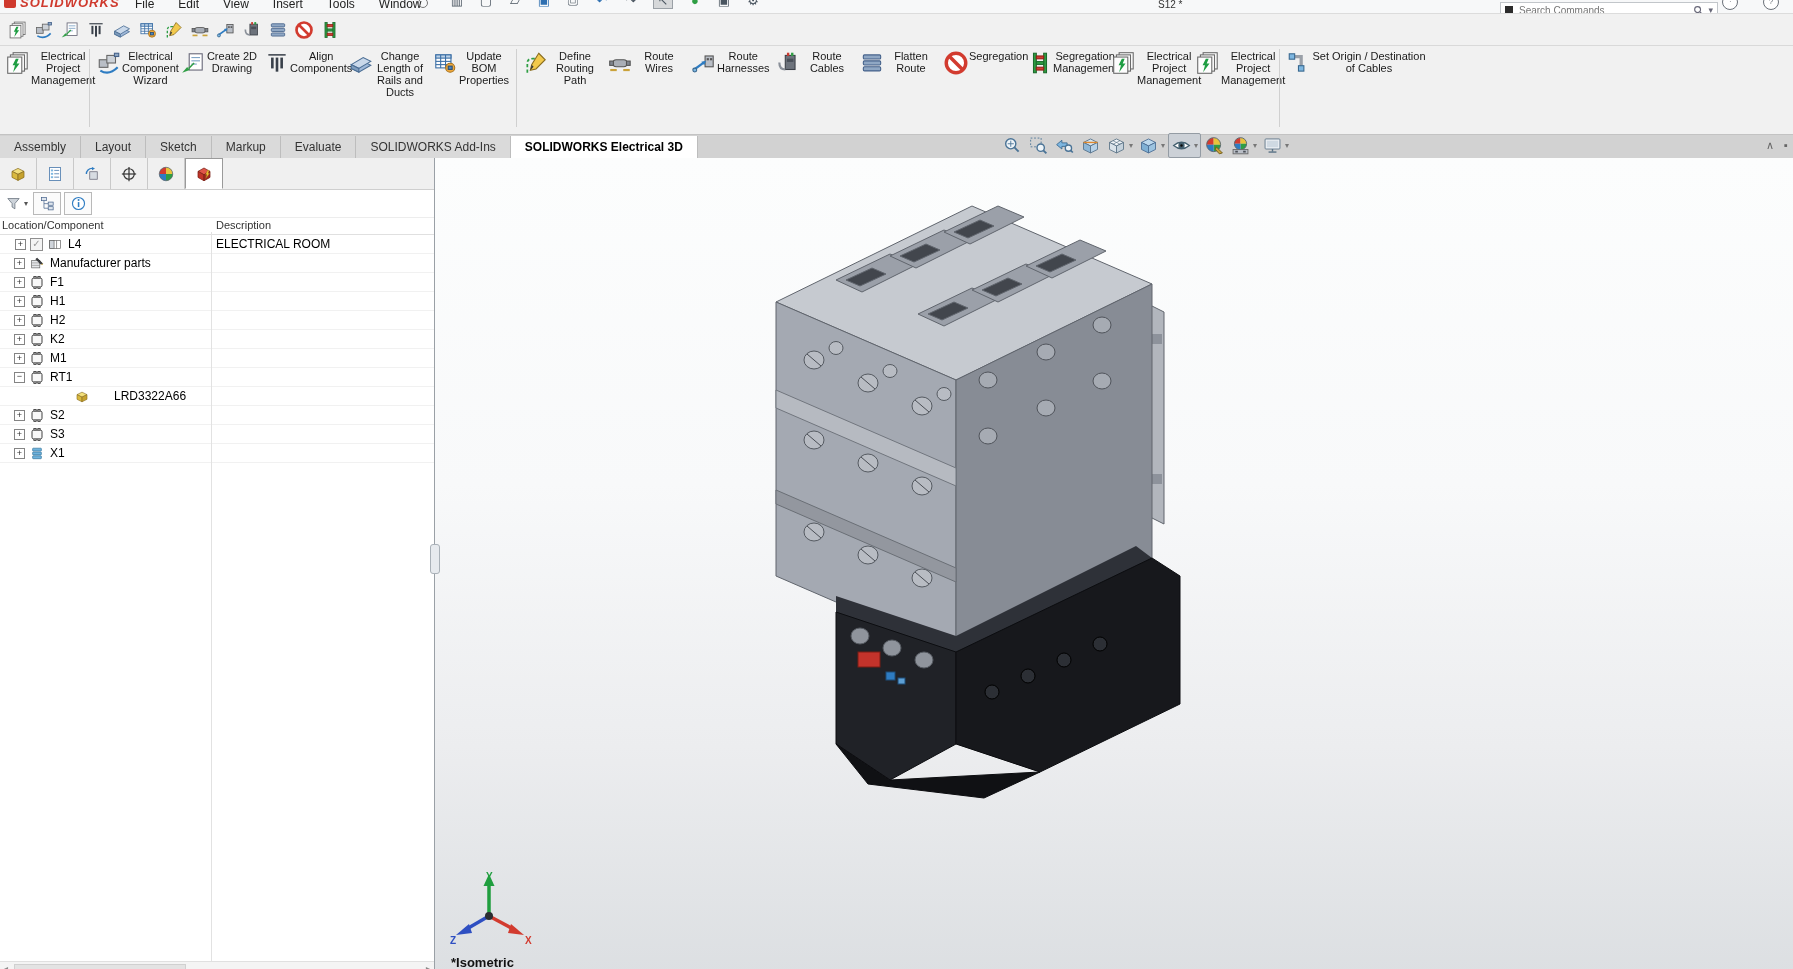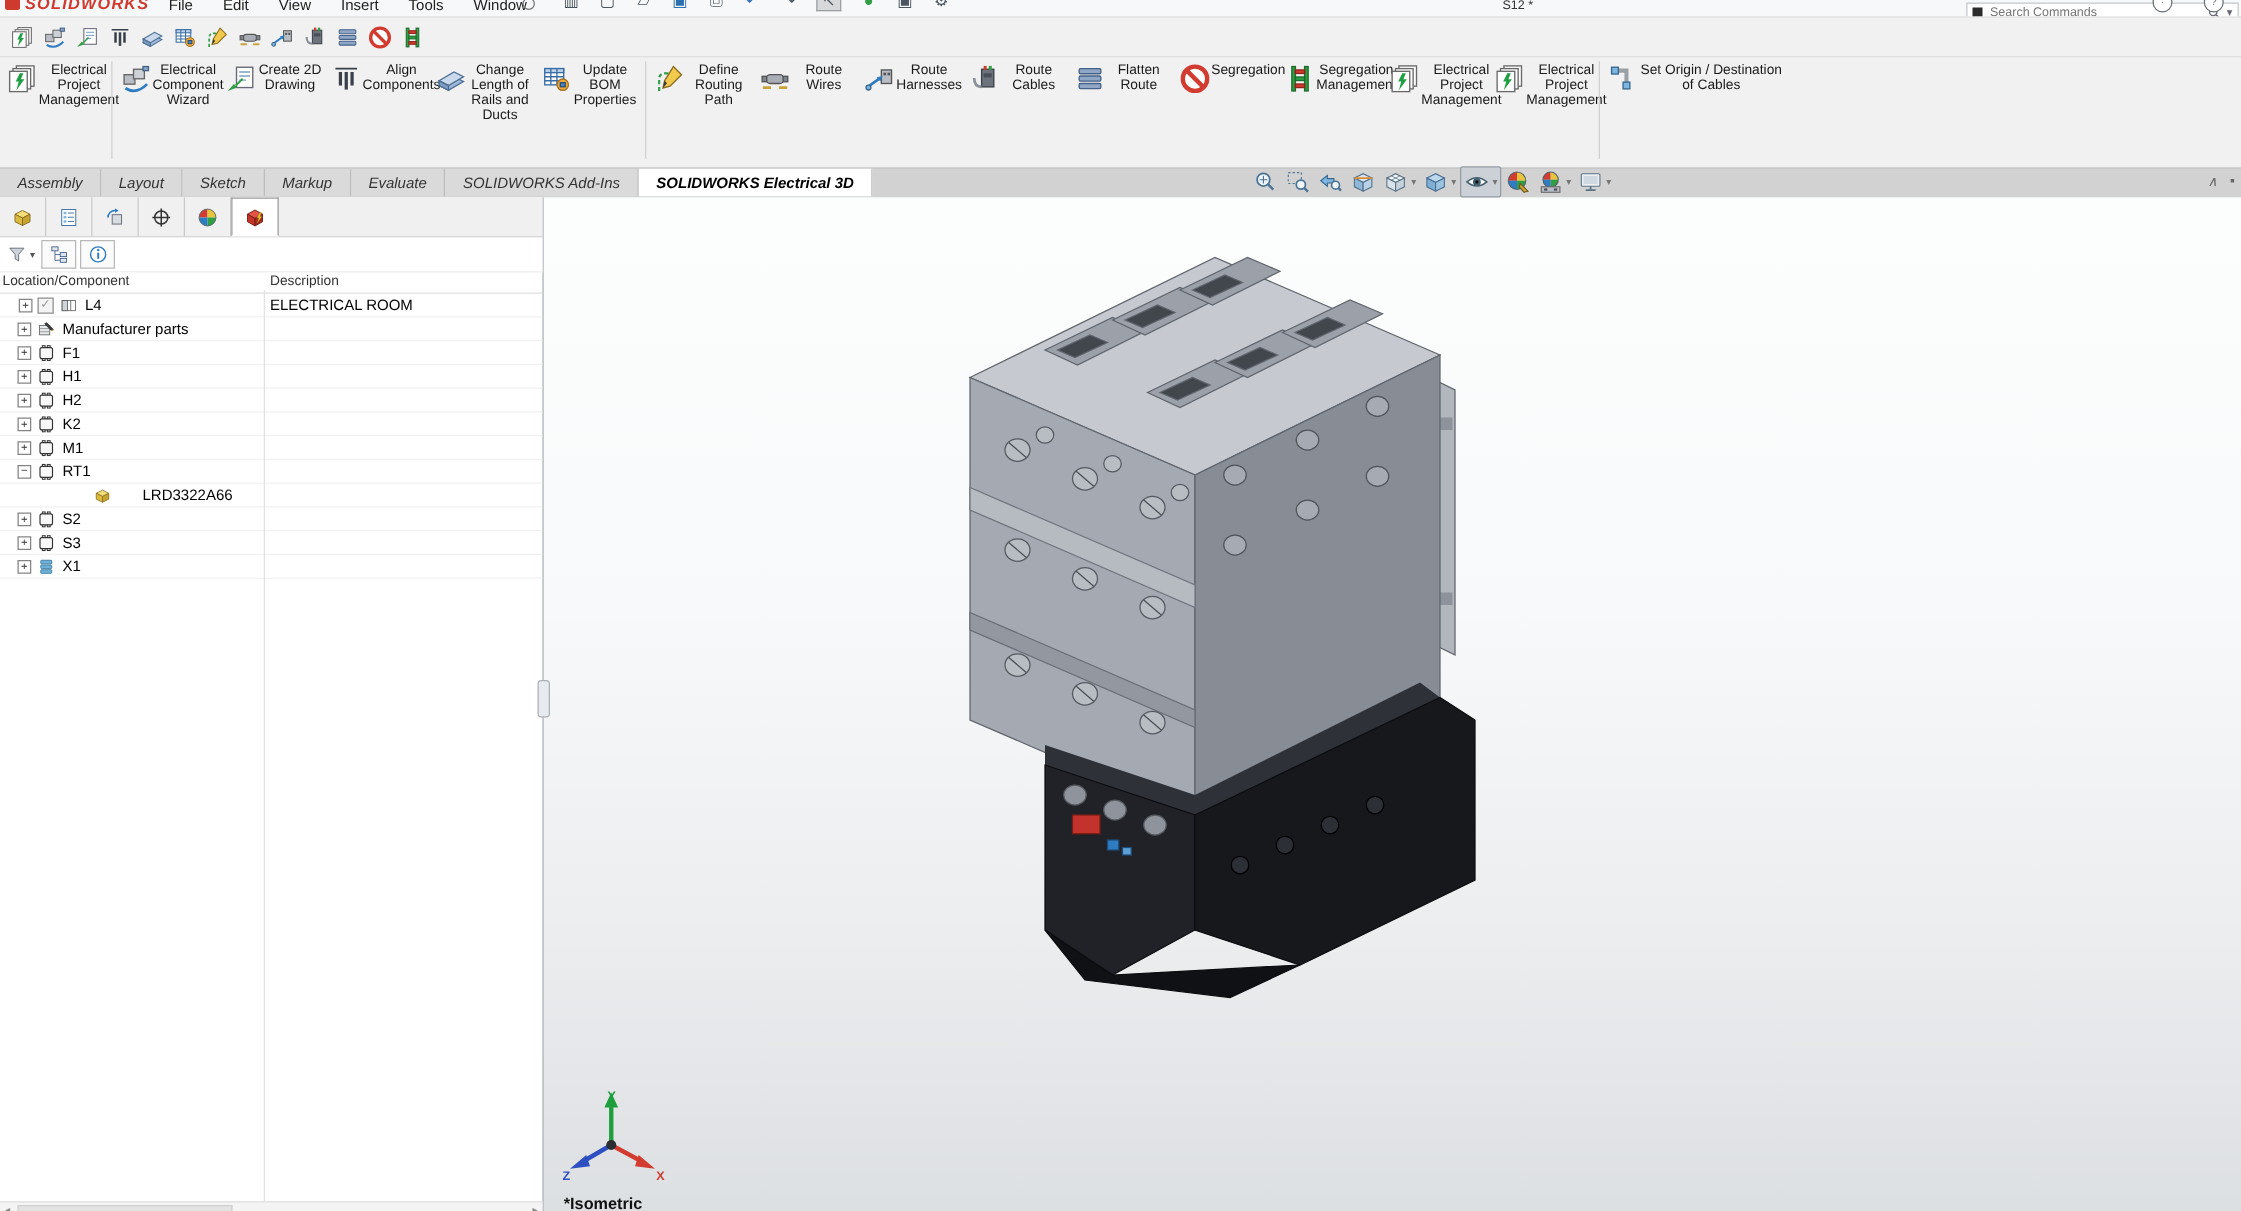--- a/index.html
+++ b/index.html
@@ -11,22 +11,22 @@
   .logo-mark{position:absolute;left:4px;top:-4px;width:12px;height:12px;background:#cf3a2e;border-radius:2px;}
   .logo-text{position:absolute;left:20px;top:-5px;font-size:13px;font-weight:bold;font-style:italic;
              letter-spacing:1px;color:#cf3a2e;}
   .menus{position:absolute;left:135px;top:-3px;display:flex;gap:24px;font-size:12px;color:#222;}
   .menus span{cursor:default;}
   .pin-icon{position:absolute;left:418px;top:-2px;width:8px;height:8px;border:1px solid #777;border-radius:50%;}
   .qa-row{position:absolute;left:450px;top:-7px;display:flex;gap:15px;font-size:13px;color:#4a5560;align-items:flex-start;}
   .qa-ico{display:inline-block;min-width:14px;text-align:center;}
   .qa-ico.pressed{background:#d6d8da;border:1px solid #9aa0a6;border-top:none;padding:0 2px;}
   .qa-ico.blue{color:#2e6fb0;} .qa-ico.green{color:#2f9e44;}
-  .doc-title{position:absolute;left:1202px;top:-1px;font-size:10px;color:#333;}
-  .search-box{position:absolute;left:1573px;top:2px;width:208px;height:14px;border:1px solid #c2c6ca;
+  .doc-title{position:absolute;left:1158px;top:-1px;font-size:10px;color:#333;}
+  .search-box{position:absolute;left:1500px;top:2px;width:208px;height:14px;border:1px solid #c2c6ca;
               background:#fff;display:flex;align-items:center;gap:4px;padding:0 4px;overflow:hidden;}
   .search-logo{width:8px;height:8px;background:#2b2b2b;flex:0 0 auto;}
   .search-box input{border:none;outline:none;flex:1;font-size:10px;color:#666;background:transparent;
                     font-family:"Liberation Sans",sans-serif;}
   .search-mag{font-size:9px;color:#667;}
   .tb-circle{position:absolute;top:-6px;width:14px;height:14px;border:1.5px solid #6a7078;border-radius:50%;
              font-size:8px;text-align:center;line-height:13px;color:#6a7078;background:#fff;}
 
   
   .smallbar{height:31px;background:#f1f1f1;border-top:1px solid #dcdcdc;border-bottom:1px solid #d9d9d9;
@@ -38,21 +38,21 @@
   .cmdmgr{height:85px;background:#f1f1f1;display:flex;align-items:flex-start;padding:3px 0 0 2px;}
   .cm-btn{display:flex;flex-direction:row;min-width:42px;max-width:78px;
           padding:1px 3px 0 3px;cursor:default;}
   .cm-btn svg{width:26px;height:26px;margin-bottom:2px;flex:0 0 auto;}
   .cm-label{font-size:11px;line-height:12px;text-align:center;color:#1a1a1a;max-width:70px;}
   .cm-btn.wide{max-width:140px;}
   .cm-btn.wide .cm-label{max-width:128px;}
   .cm-btn.sep{min-width:1px;width:1px;max-width:1px;padding:0;height:78px;background:#d0d0d0;margin:0 3px;}
 
   
-  .tabrow{height:23px;background:#d2d2d2;border-top:1px solid #c3c3c3;display:flex;align-items:flex-start;position:relative;font-style:italic;}
+  .tabrow{height:23px;background:#d2d2d2;border-top:1px solid #c3c3c3;display:flex;align-items:flex-end;position:relative;}
   .rtab{padding:0 14px;font-size:12px;line-height:22px;color:#333;background:#dadada;border-right:1px solid #bdbdbd;cursor:default;}
   .rtab.active{background:#ffffff;font-weight:bold;color:#000;}
   .tabrow-right{position:absolute;right:5px;top:4px;display:flex;gap:10px;color:#666;font-size:11px;}
 
   
   .main{display:flex;height:817px;position:relative;}
   .left-panel{width:434px;background:#fff;border-right:1px solid #9aa0a6;position:relative;flex:0 0 auto;}
 
   .panel-tabs{height:31px;display:flex;background:#f0f0f0;border-bottom:1px solid #cfcfcf;}
   .ptab{width:36px;display:flex;align-items:center;justify-content:center;border-right:1px solid #c9c9c9;cursor:default;}

